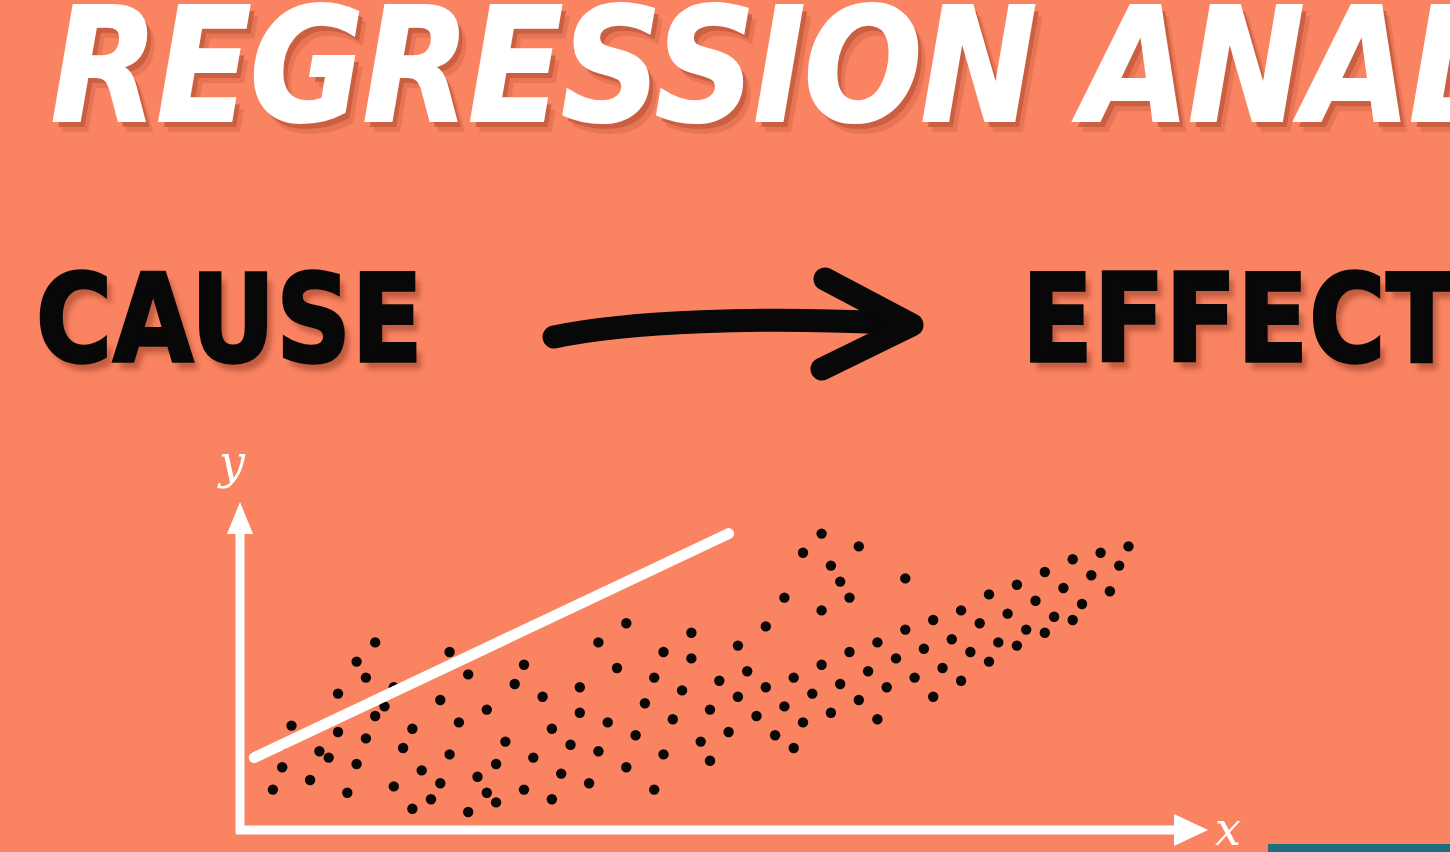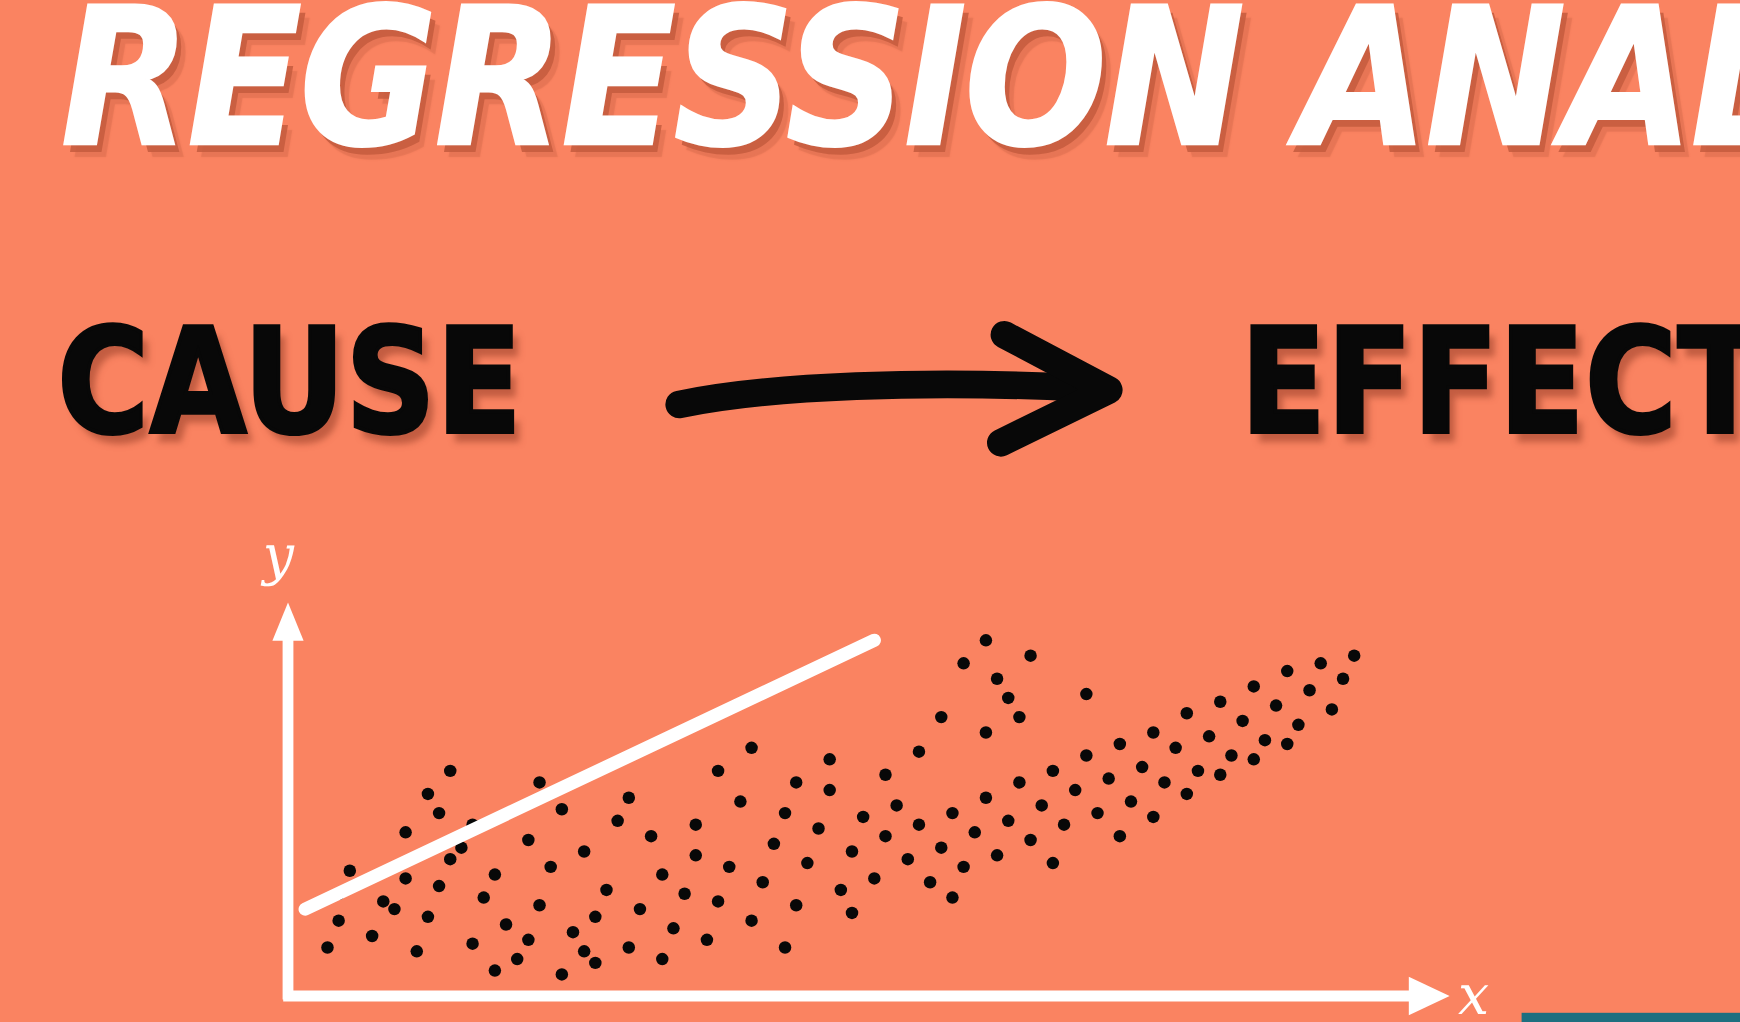--- a/index.html
+++ b/index.html
@@ -39,21 +39,21 @@
     transform-origin: 50% 50%;
     text-shadow:
        5px 6px 0px rgba(196, 92, 62, 0.85),
        9px 10px 1px rgba(196, 92, 62, 0.35);
     -webkit-text-stroke: 2px #ffffff;
   }
 
   
   #flow-row {
     position: absolute;
-    left: 12px;
+    left: 0;
     top: 255px;
     width: 1226px;
     height: 150px;
   }
   .flow-word {
     position: absolute;
     top: 0;
     font-family: "DejaVu Sans", sans-serif;
     font-weight: 700;
     font-size: 108px;

